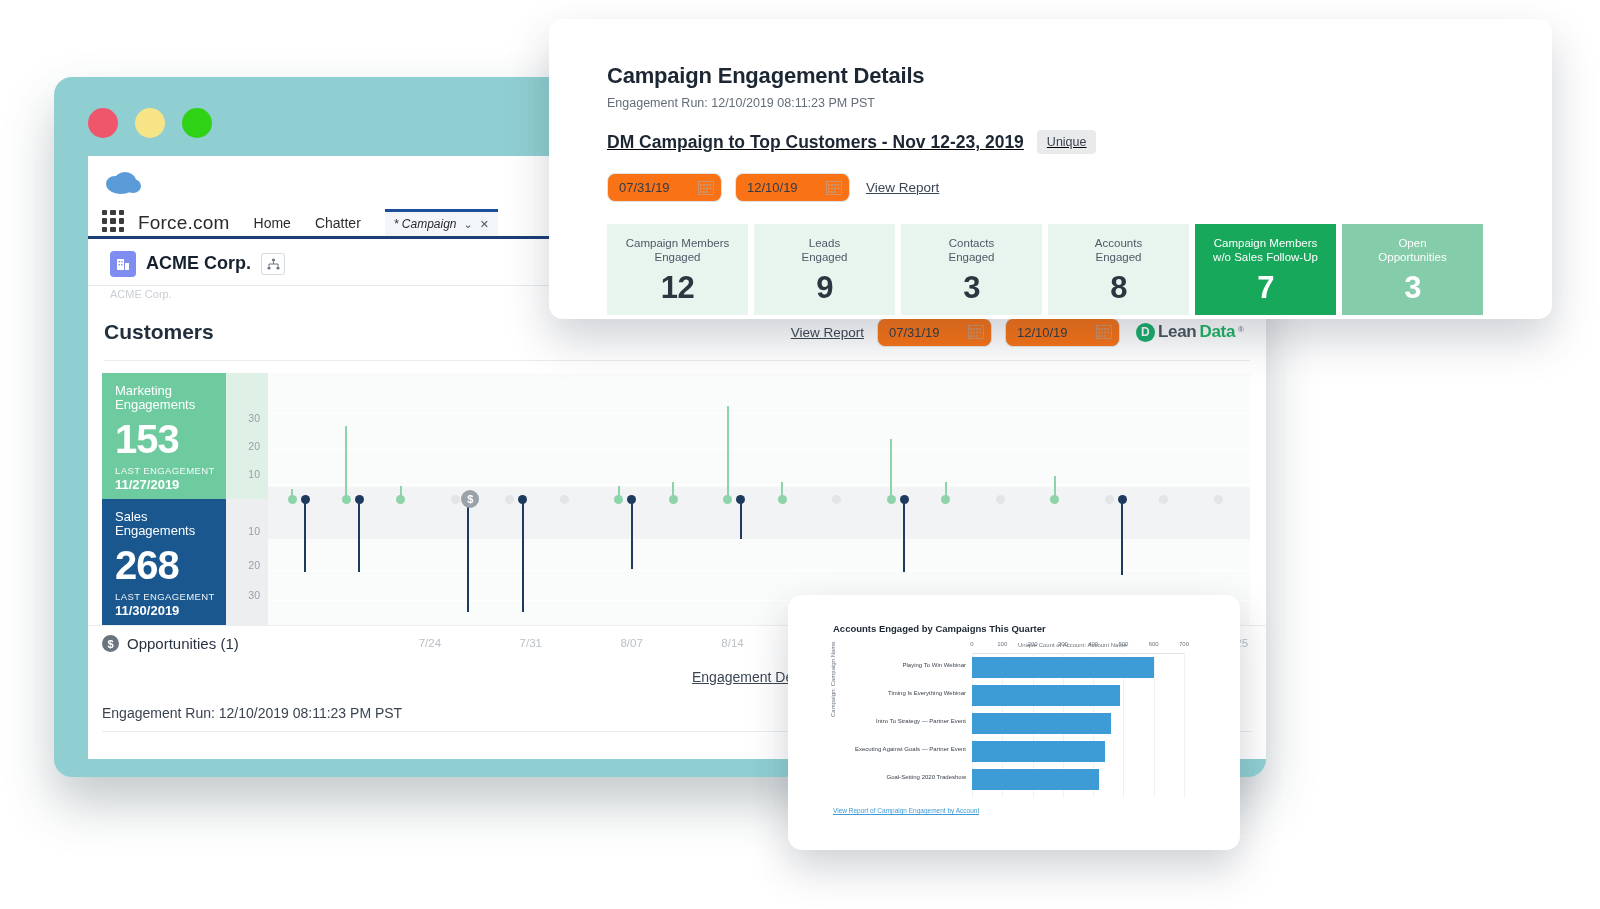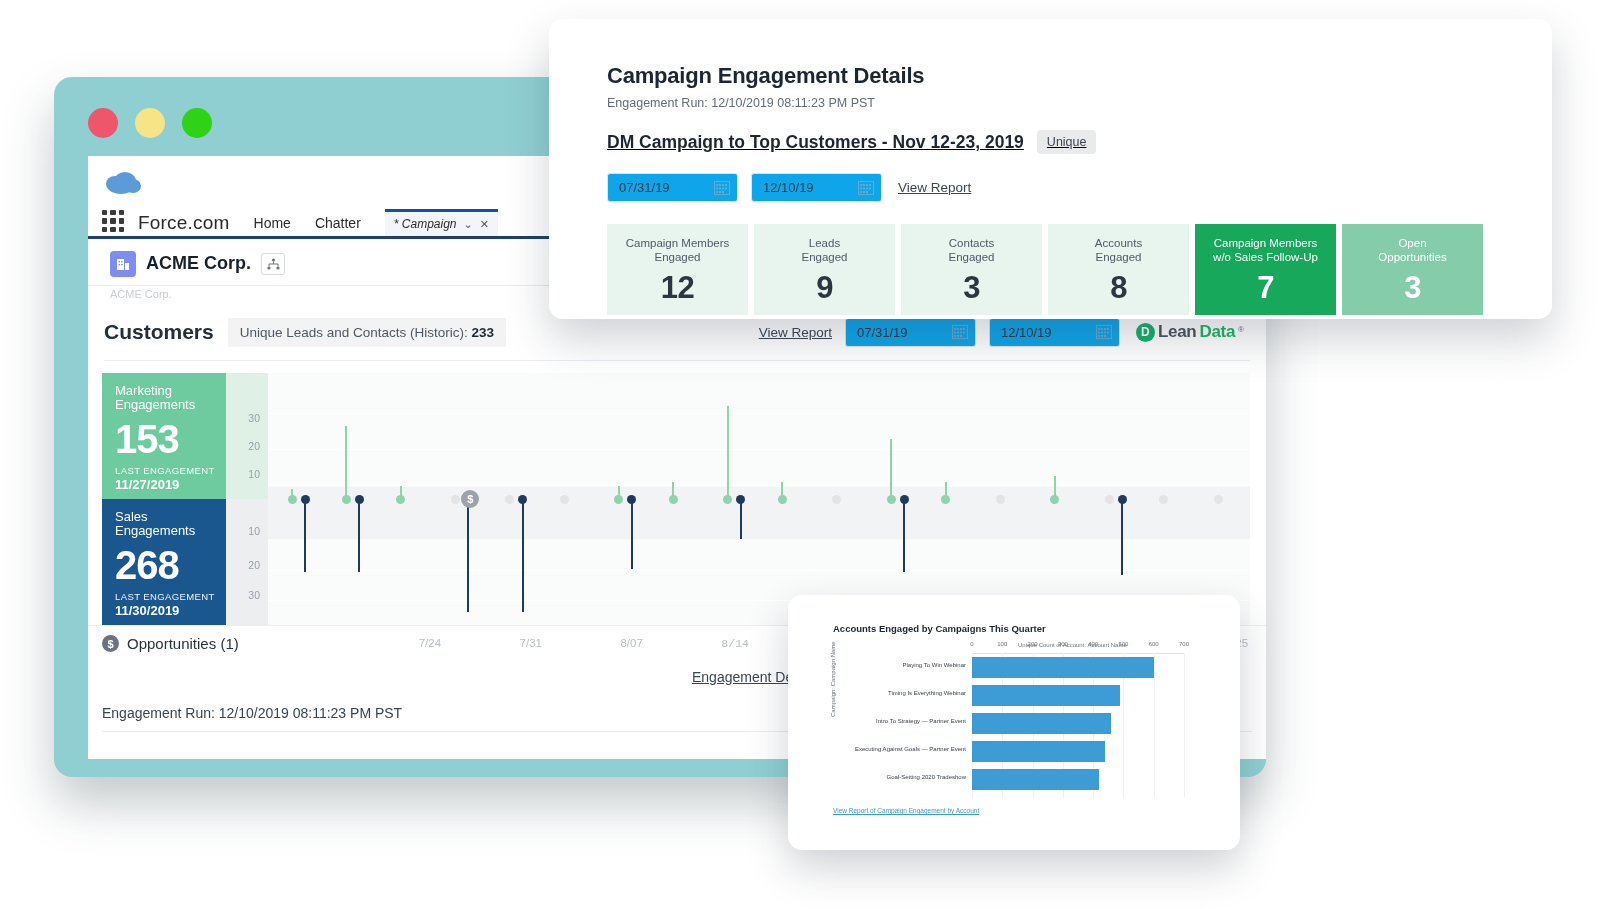--- a/index.html
+++ b/index.html
@@ -73,22 +73,22 @@
   .eng-header { display:flex; align-items:center; height:56px; padding:0 22px 0 16px; }
   .eng-title { font-size:21px; color:#22303d; font-weight:600; }
   .eng-sub {
     margin-left:14px; background:#f3f3f3; padding:7px 12px;
     font-size:13.5px; color:#4d5866;
   }
   .eng-sub b { color:#1d2733; }
   .eng-spacer { flex:1; }
   .link-u { font-size:13.5px; color:#3b4654; text-decoration:underline; cursor:pointer; }
   .datefield {
-    margin-left:13px; width:131px; height:29px; background:#0ea5e9;
-    border:1px solid #dfe3e8; border-radius:3px;
+    margin-left:13px; width:115px; height:29px; background:#f97316;
+    border:1px solid #dfe3e8; border-radius:8px;
     display:flex; align-items:center; justify-content:space-between;
     padding:0 7px 0 11px; font-size:13px; color:#2f3b49;
   }
   .cal { width:16px; height:14px; opacity:.55; }
   .leandata { margin-left:16px; display:flex; align-items:center; gap:3px; }
   .ld-mark { width:19px; height:19px; border-radius:50%; background:#17b06b;
     color:#fff; font-size:12px; font-weight:bold; display:flex;
     align-items:center; justify-content:center; }
   .ld-lean { font-size:17px; font-weight:bold; color:#4a5560; letter-spacing:-.3px; }
   .ld-data { font-size:17px; font-weight:bold; color:#1fb564; letter-spacing:-.3px; }
@@ -257,23 +257,20 @@
           </svg>
         </span>
       </div>
 
       <div class="sf-faint">ACME Corp.</div>
 
       <div class="eng-wrap">
 
         <div class="eng-header">
           <span class="eng-title">Customers</span>
-          <span class="eng-sub">
-            <span>Unique Leads and Contacts (Historic): </span><b>233</b>
-          </span>
           <span class="eng-spacer"></span>
           <span class="link-u">View Report</span>
           <span class="datefield">
             <span>07/31/19</span>
             <svg class="cal" viewBox="0 0 16 14">
               <rect x="0.5" y="0.5" width="15" height="13" fill="none" stroke="#aab1b8"></rect>
               <g fill="#aab1b8">
                 <rect x="2" y="3" width="2" height="2"></rect>
                   <rect x="5" y="3" width="2" height="2"></rect>
                 <rect x="8" y="3" width="2" height="2"></rect>
@@ -403,21 +400,21 @@
             </div>
         </div>
 
         <div class="opp-row">
           <span class="opp-dot">$</span>
           <span class="opp-text">Opportunities (1)</span>
           <span class="xaxis" id="xaxis">
               <span class="xtick" style="left: 166px;">7/24</span>
               <span class="xtick" style="left: 266.875px;">7/31</span>
               <span class="xtick" style="left: 367.75px;">8/07</span>
-              <span class="xtick" style="left: 468.625px; font-family: Liberation Mono, monospace;">8/14</span>
+              <span class="xtick" style="left: 468.625px;">8/14</span>
               <span class="xtick" style="left: 569.5px;">8/28</span>
               <span class="xtick" style="left: 670.375px;">9/04</span>
               <span class="xtick" style="left: 771.25px;">9/11</span>
               <span class="xtick" style="left: 872.125px;">9/18</span>
               <span class="xtick" style="left: 973px;">9/25</span>
             </span>
         </div>
 
         <div class="details-row">
           <span class="details-link">Engagement Details</span>

